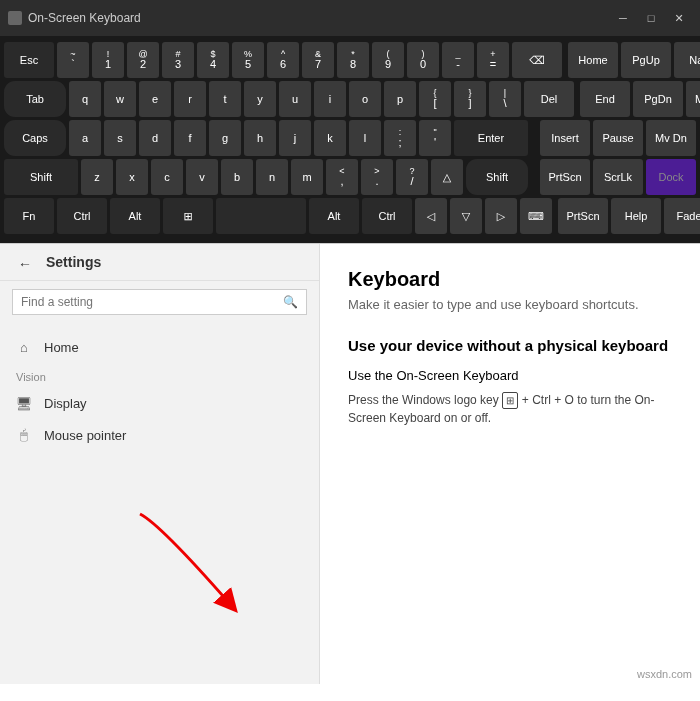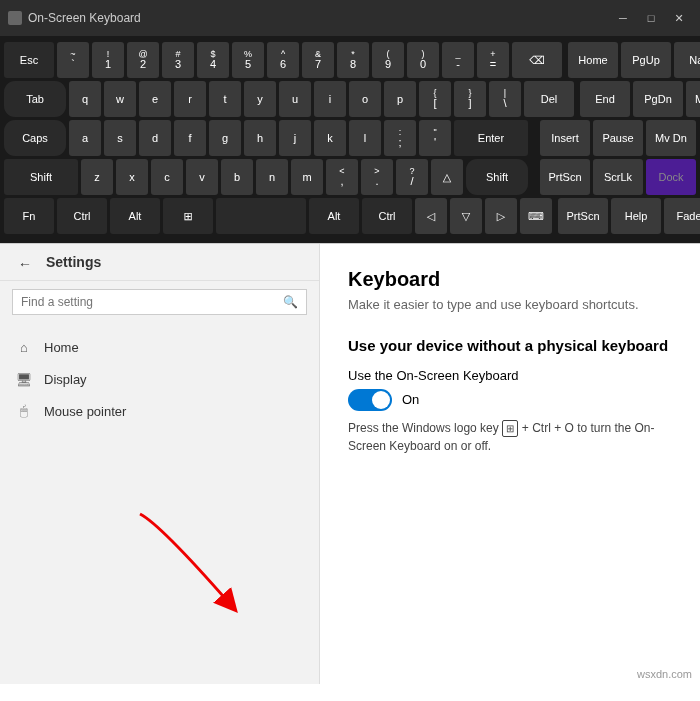--- a/index.html
+++ b/index.html
@@ -457,42 +457,37 @@
         <div class="search-box" style="position:relative; display:flex; align-items:center;">
           <input type="text" style="flex: 1 1 0%; border: none; outline: none; font-size: 12px; font-family: inherit;" placeholder="Find a setting">
           <span style="color:#666; font-size:12px;">🔍</span>
         </div>
       </div>
       <div class="sidebar-nav">
         <div class="sidebar-item">
           <span class="sidebar-item-icon">⌂</span>
           <span>Home</span>
         </div>
+        <div class="section-label" style="font-weight:normal; color:#888;">Vision</div>
         <div class="sidebar-item">
           <span class="sidebar-item-icon">🖥</span>
           <span>Display</span>
         </div>
         <div class="sidebar-item">
           <span class="sidebar-item-icon">🖱</span>
           <span>Mouse pointer</span>
         </div>
       </div>
     </div>
 
     <div class="settings-main">
       <h1 class="settings-main-title">Keyboard</h1>
       <p class="settings-main-subtitle">Make it easier to type and use keyboard shortcuts.</p>
       <div class="section-heading">Use your device without a physical keyboard</div>
       <div style="margin-bottom: 6px; font-size: 13px;">Use the On-Screen Keyboard</div>
-      <div class="toggle-row">
-        <div class="toggle-switch">
-          <div class="knob"></div>
-        </div>
-        <span class="toggle-label">On</span>
-      </div>
       <p class="toggle-description">
         <span>Press the Windows logo key</span>
         <span class="windows-logo-key">⊞</span>
         <span>+ Ctrl + O to turn the On-Screen Keyboard on or off.</span>
       </p>
     </div>
   </div>
 
   <svg class="red-arrow" width="160" height="120" viewBox="0 0 160 120" style="position:absolute; left:130px; bottom:60px; pointer-events:none;">
     <defs>

